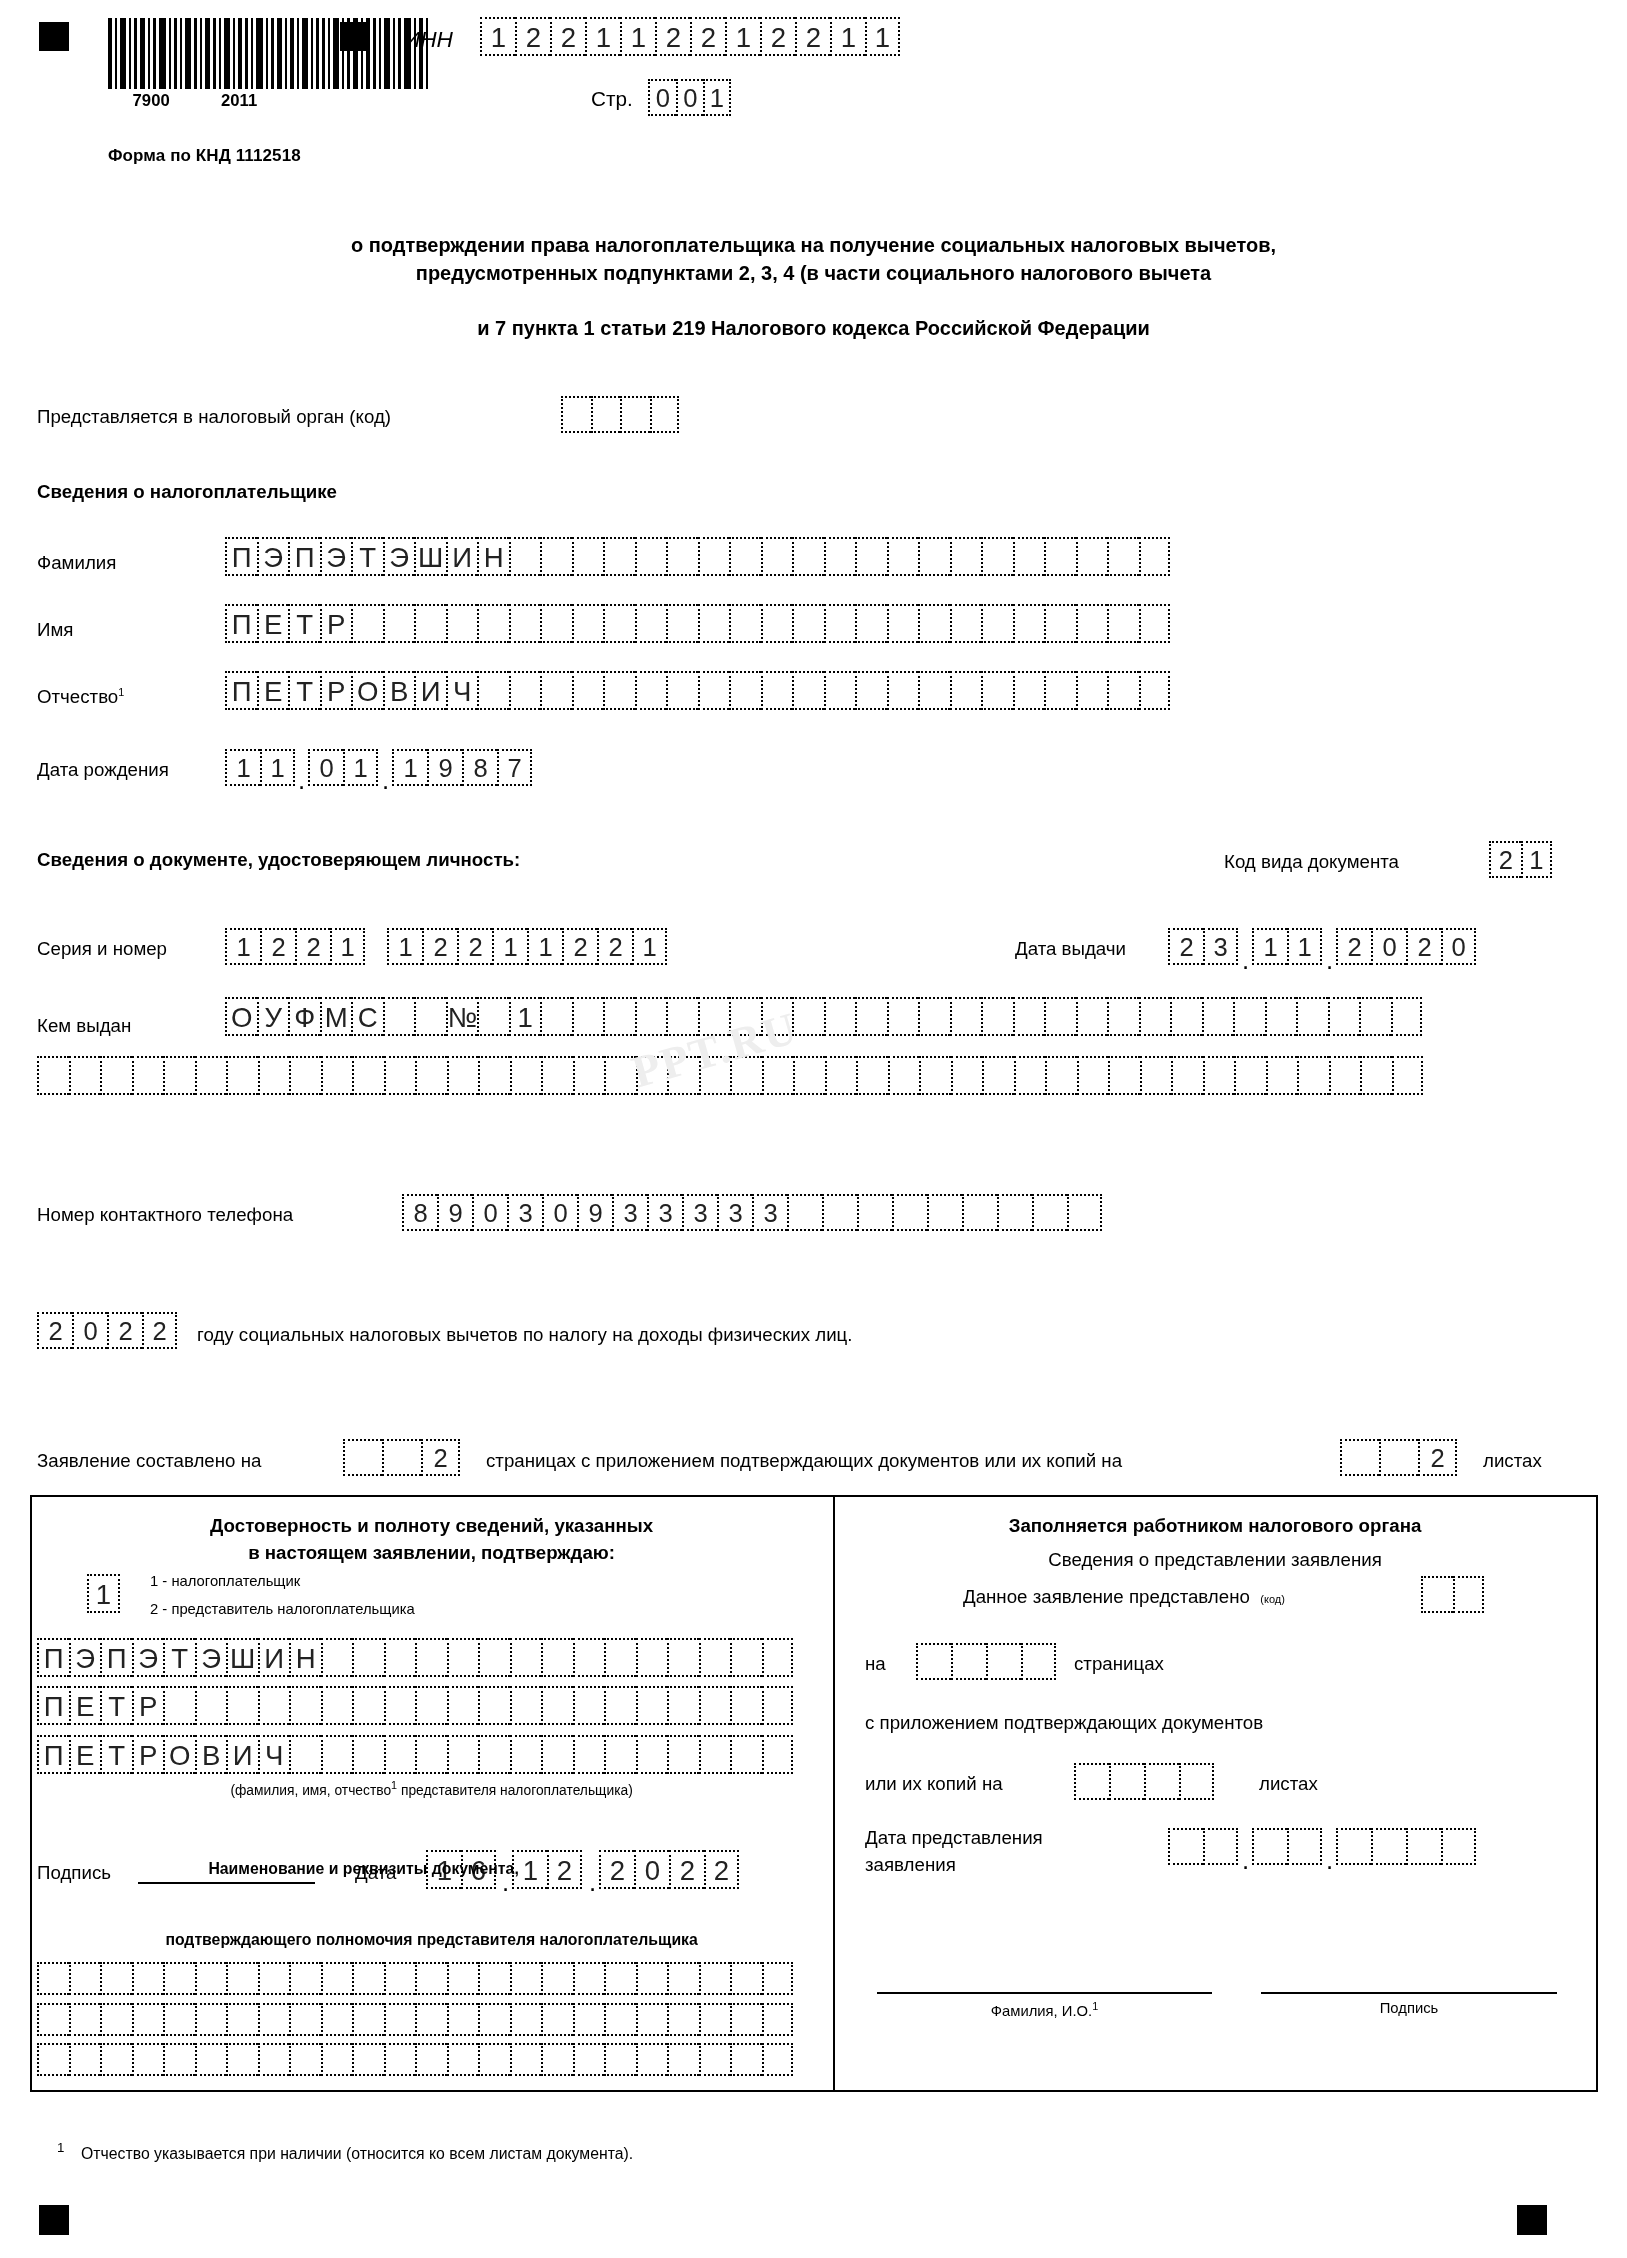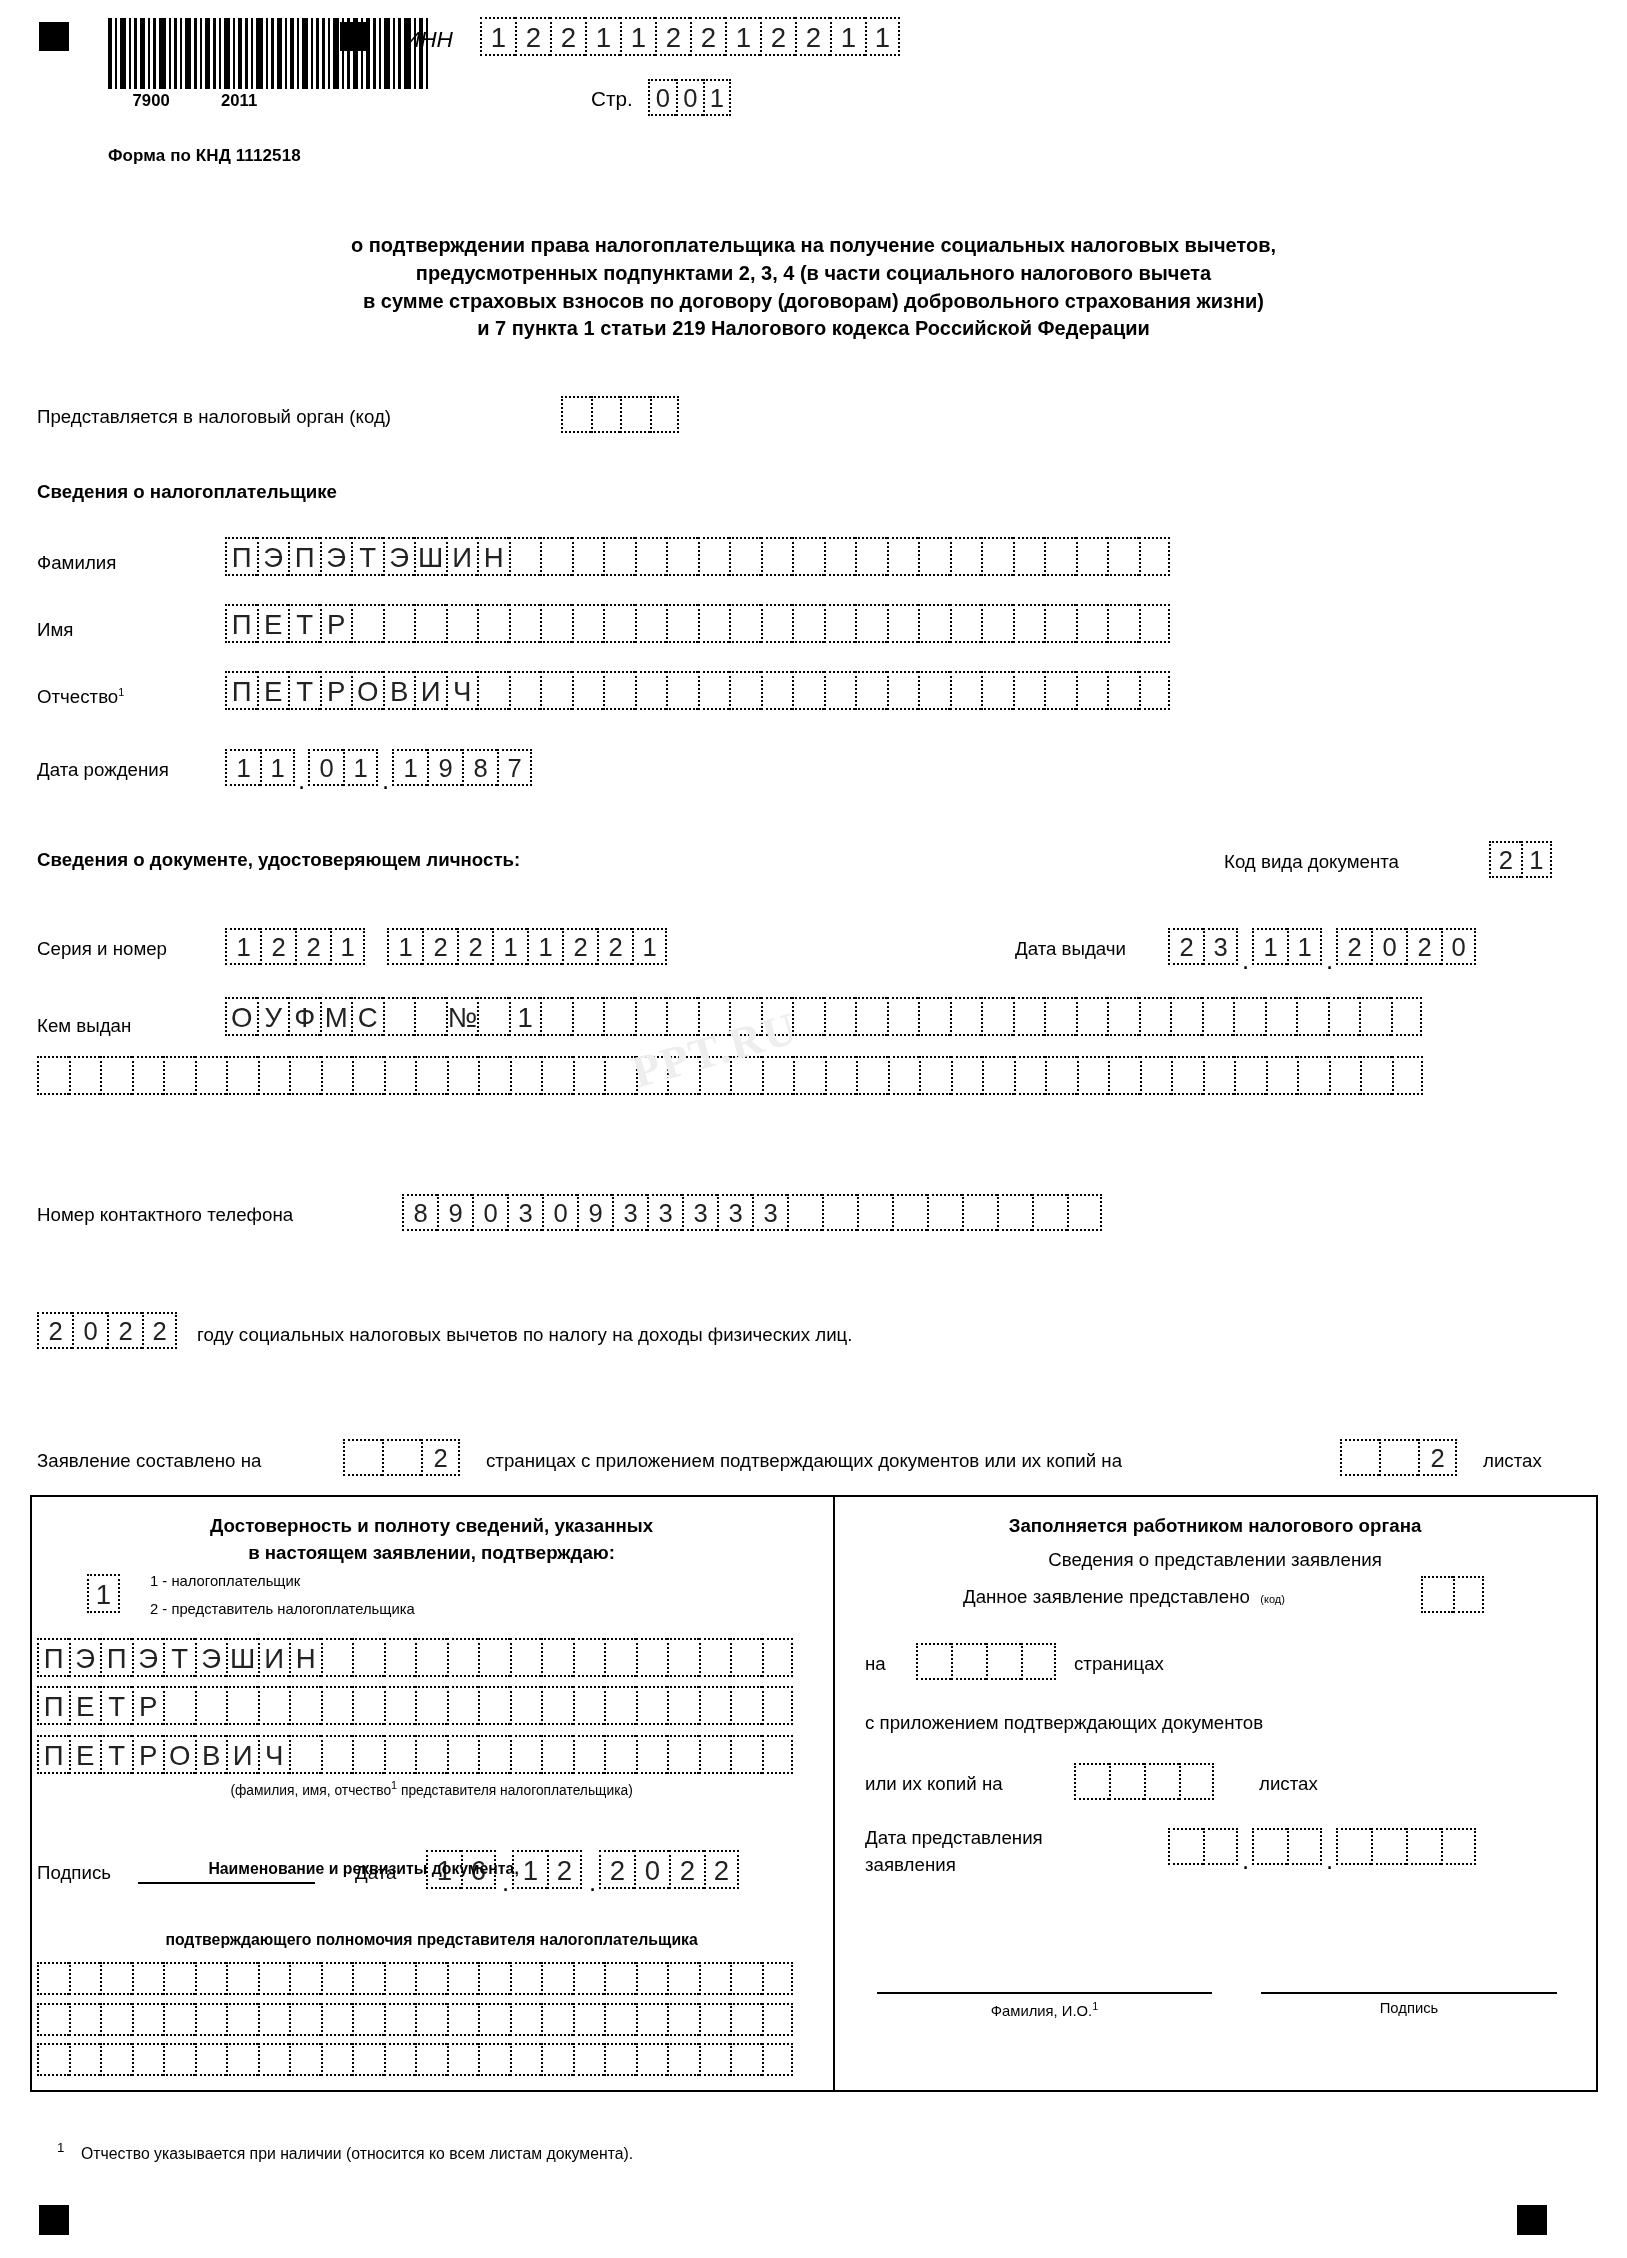--- a/index.html
+++ b/index.html
@@ -158,21 +158,20 @@
 
   <div class="lbl" style="left:591px;top:87px;font-size:20.7px;">Стр.</div>
   <div class="cells h38" id="page-cells" style="left:648px;top:79px;">
       <div class="c" style="width: 27.6px;">0</div>
       <div class="c" style="width: 27.6px;">0</div>
       <div class="c" style="width: 27.6px;">1</div>
     </div>
 
   <div class="titleline" style="top:234px;">о подтверждении права налогоплательщика на получение социальных налоговых вычетов,</div>
   <div class="titleline" style="top:262px;">предусмотренных подпунктами 2, 3, 4 (в части социального налогового вычета</div>
-  <div class="titleline" style="top:290px;">в сумме страховых взносов по договору (договорам) добровольного страхования жизни)</div>
   <div class="titleline" style="top:317px;">и 7 пункта 1 статьи 219 Налогового кодекса Российской Федерации</div>
 
   <div class="lbl" style="left:37px;top:406px;">Представляется в налоговый орган (код)</div>
   <div class="cells h38" id="office-cells" style="left:561px;top:396px;">
       <div class="c" style="width: 29.6px;"></div>
       <div class="c" style="width: 29.6px;"></div>
       <div class="c" style="width: 29.6px;"></div>
       <div class="c" style="width: 29.6px;"></div>
     </div>
 

